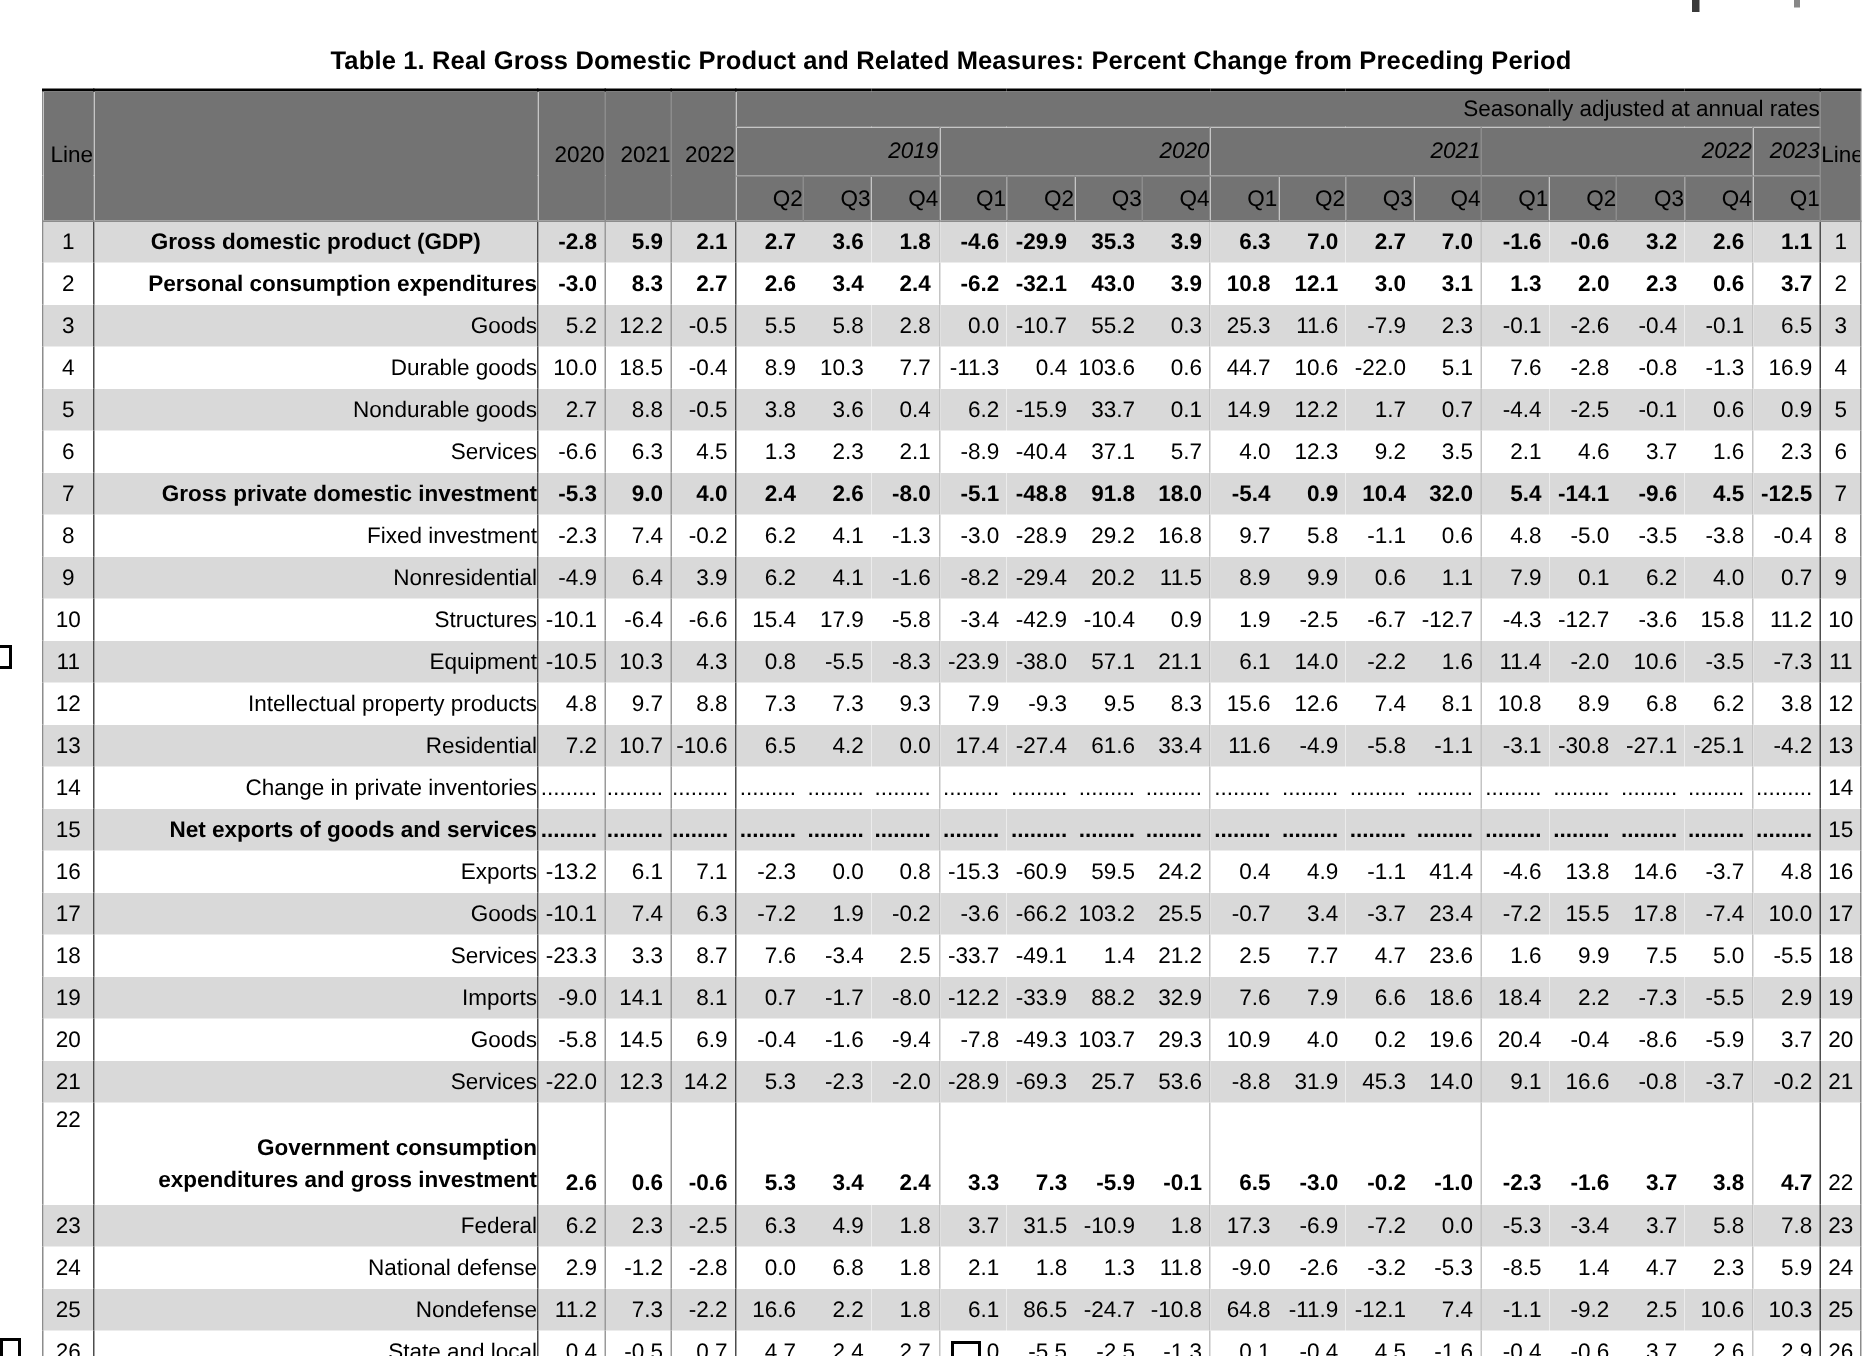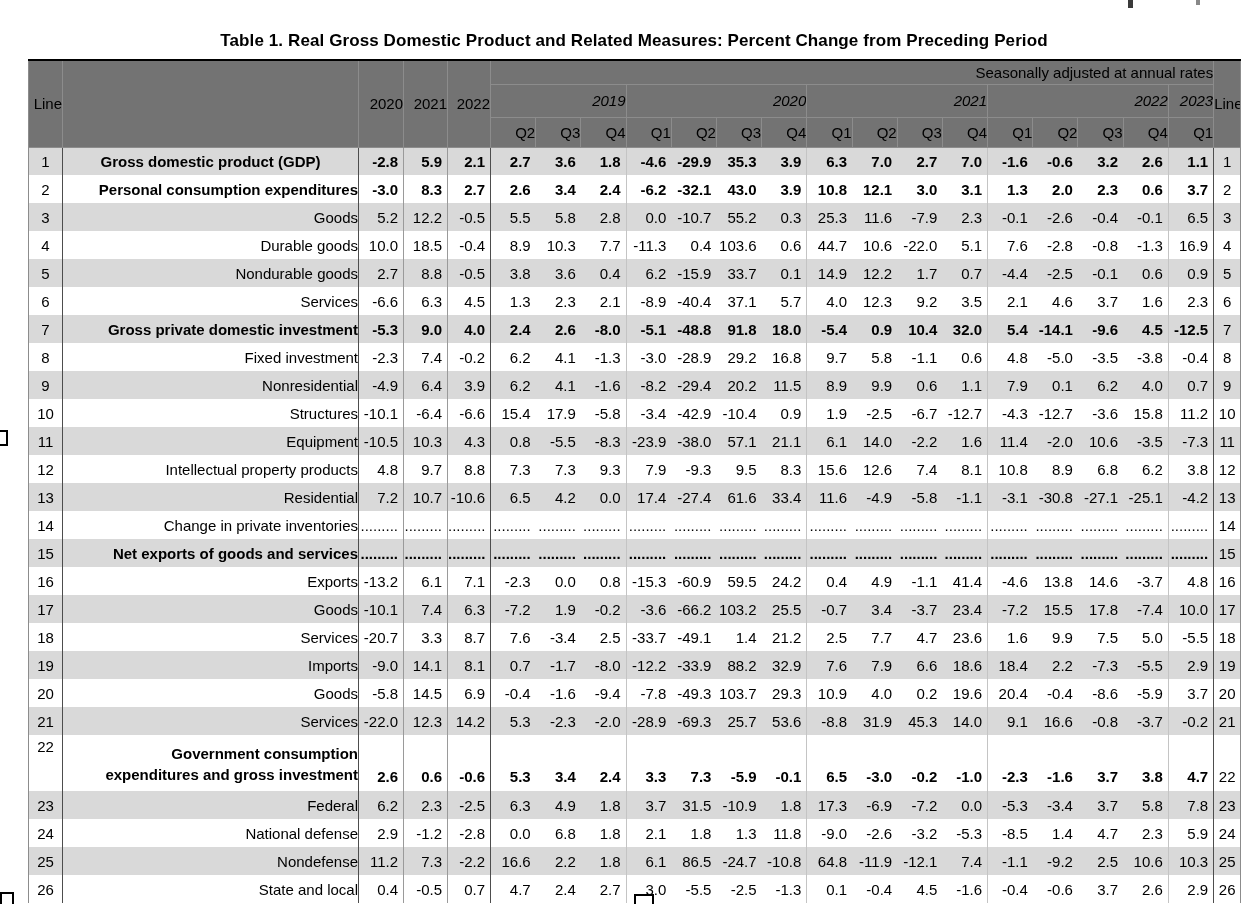--- a/index.html
+++ b/index.html
@@ -23,21 +23,21 @@
   col.c-q{width:45.1875px} col.c-lr{width:27px}
   th, td {
     padding:0; margin:0; font-size:15px; font-weight:normal;
     white-space:nowrap; overflow:hidden; color:#000;
   }
   thead th { border:1px solid #8c8c8c; text-align:right; font-weight:normal; background:#737373; }
   thead tr.h1 { height:24px; }
   thead tr.h2 { height:33px;font-style:italic; }
   thead tr.h3 { height:30px; }
   tbody tr { height:28px; }
-  tbody tr.tall { height:56px; }
+  tbody tr.tall { height:68px; }
   tbody tr.shaded { background:#d9d9d9; }
   tbody td { vertical-align:middle; }
   td.linecell { text-align:center; }
   td.stub { text-align:right; }
   td.stub.ctr { text-align:center; padding-left:0; }
   .ind0{padding-left:4px} .ind1{padding-left:24px} .ind2{} .ind3{padding-left:64px}
   td.num { text-align:right; padding-right:5px; }
   tr.bold td.num, tr.bold td.stub { font-weight:bold; }
   .sep-dark { border-right:1px solid #4d4d4d; }
   .sep-mid  { border-right:1px solid #9a9a9a; }
@@ -522,21 +522,21 @@
         <td class="num">-7.2</td>
         <td class="num">15.5</td>
         <td class="num">17.8</td>
         <td class="num sep-lite">-7.4</td>
         <td class="num sep-dark">10.0</td>
         <td class="linecell lineR">17</td>
       </tr>
       <tr class="">
         <td class="linecell lineL sep-dark">18</td>
         <td class="stub sep-dark ind2">Services</td>
-        <td class="num sep-mid">-20.7</td>
+        <td class="num sep-mid">-23.3</td>
         <td class="num sep-mid">3.3</td>
         <td class="num sep-dark">8.7</td>
         <td class="num">7.6</td>
         <td class="num">-3.4</td>
         <td class="num sep-lite">2.5</td>
         <td class="num">-33.7</td>
         <td class="num">-49.1</td>
         <td class="num">1.4</td>
         <td class="num sep-lite">21.2</td>
         <td class="num">2.5</td>

